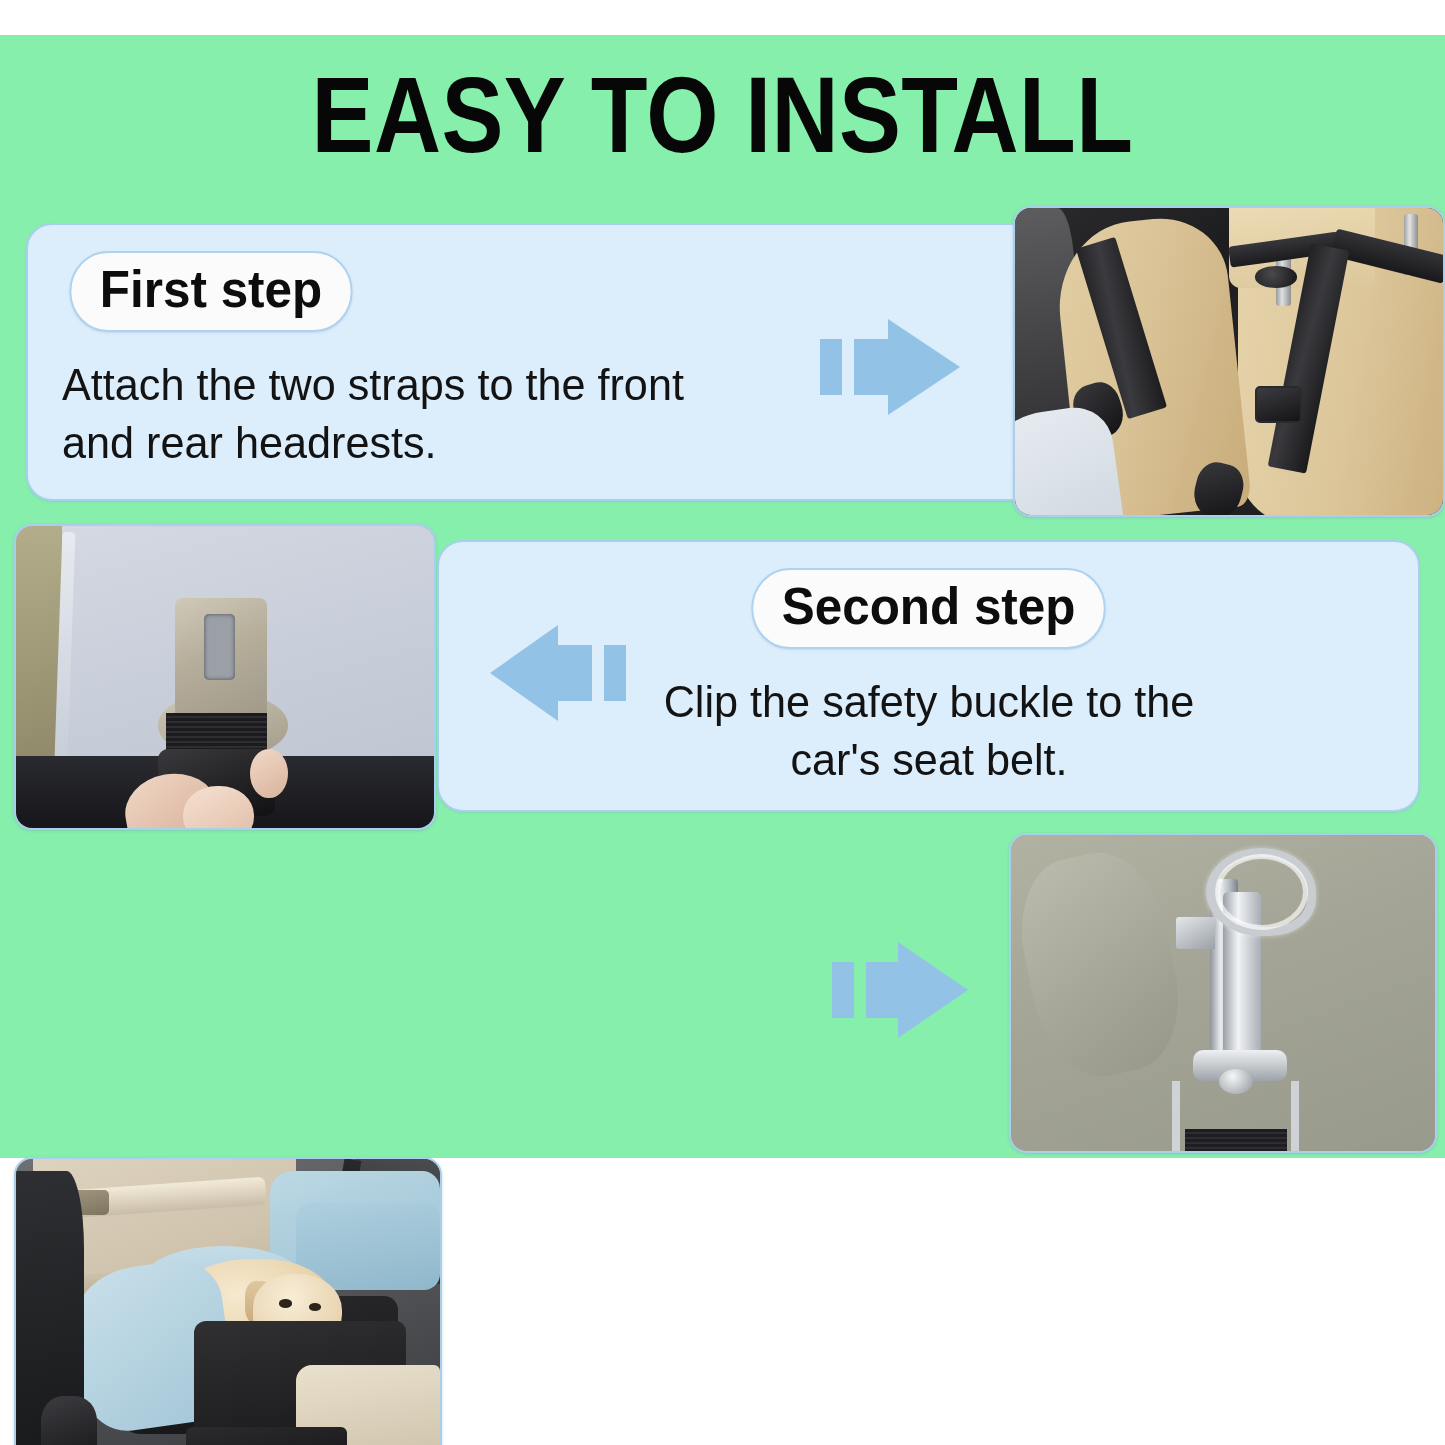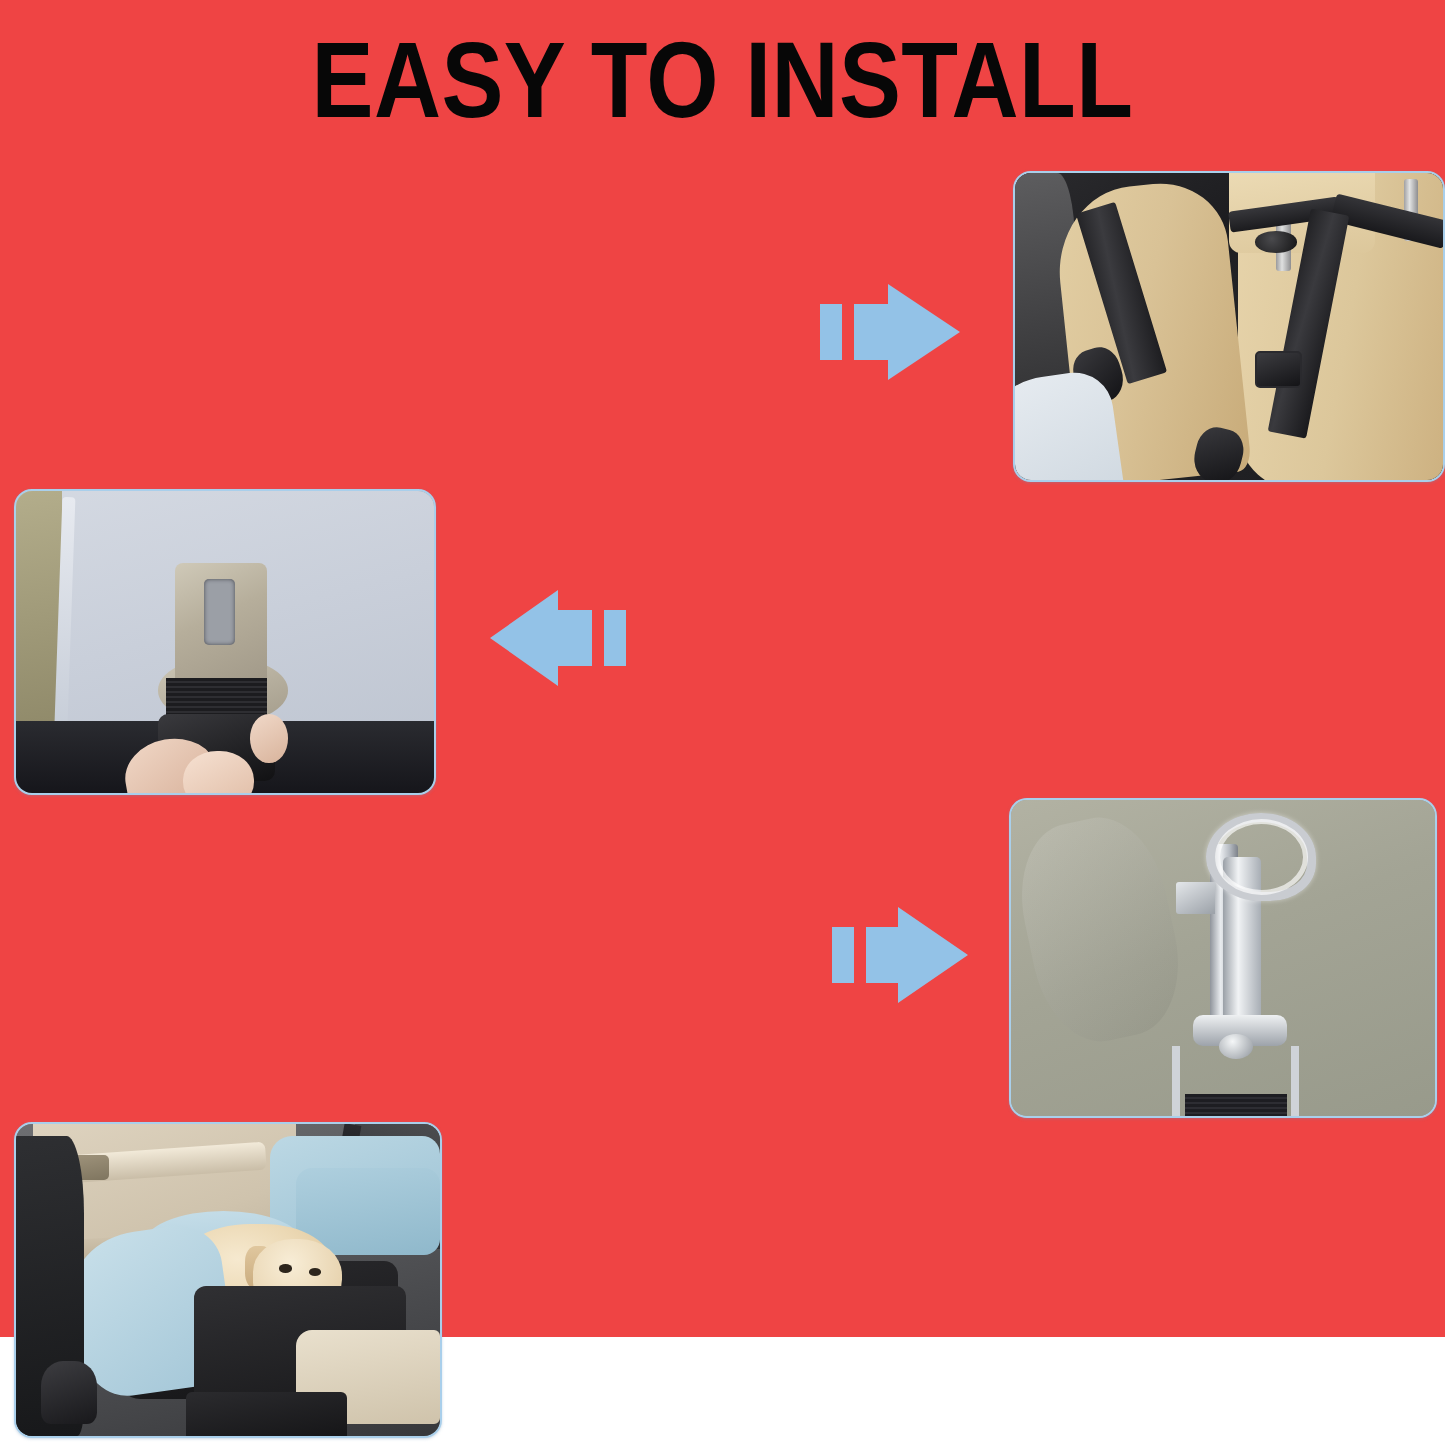--- a/index.html
+++ b/index.html
@@ -10,22 +10,23 @@
     height: 1445px;
     background: #ffffff;
     font-family: "Liberation Sans", sans-serif;
     overflow: hidden;
     position: relative;
   }
 
   #stage {
     position: relative;
     width: 1445px;
-    height: 1337px;
-    background: #ef4444;
+    height: 1123px;
+    background: #86efac;
+    margin-top: 35px;
   }
 
   
   #page-title {
     position: absolute;
     left: 0;
     top: 26px;
     width: 1445px;
     text-align: center;
     font-family: "Liberation Sans Narrow", "Liberation Sans", sans-serif;
@@ -299,20 +300,26 @@
                 background: linear-gradient(170deg,#2b2b2e,#141416);
                 border-radius: 6px; }
 </style>
 </head>
 <body>
 
 <div id="stage">
 
   <div id="page-title">EASY TO INSTALL</div>
 
+  <div class="panel align-left" style="left:26px; top:188px; width:1180px; height:278px;">
+    <div class="panel-inner">
+      <div class="badge">First step</div>
+      <div class="desc" style="max-width:700px;">Attach the two straps to the front and rear headrests.</div>
+    </div>
+  </div>
 
   <div class="arrow-wrap" style="left:820px; top:282px; width:142px; height:100px;">
     <svg viewBox="0 0 142 100" xmlns="http://www.w3.org/2000/svg" aria-hidden="true">
       <rect x="0" y="22" width="22" height="56" fill="#93c2e7"></rect>
       <path d="M34 22 H68 V2 L140 50 L68 98 V78 H34 Z" fill="#93c2e7"></path>
     </svg>
   </div>
 
   <div class="photo" style="left:1013px; top:171px; width:432px; height:311px;">
     <div class="scene">
@@ -328,20 +335,26 @@
       <div class="lyr p1-knob"></div>
       <div class="lyr p1-strapA"></div>
       <div class="lyr p1-strapB"></div>
       <div class="lyr p1-buckle"></div>
       <div class="lyr p1-clipA"></div>
       <div class="lyr p1-clipB"></div>
       <div class="lyr p1-pillow"></div>
     </div>
   </div>
 
+  <div class="panel align-center" style="left:437px; top:505px; width:983px; height:272px;">
+    <div class="panel-inner">
+      <div class="badge">Second step</div>
+      <div class="desc" style="max-width:620px;">Clip the safety buckle to the car's seat belt.</div>
+    </div>
+  </div>
 
   <div class="arrow-wrap" style="left:488px; top:588px; width:138px; height:100px;">
     <svg viewBox="0 0 138 100" xmlns="http://www.w3.org/2000/svg" aria-hidden="true">
       <rect x="116" y="22" width="22" height="56" fill="#93c2e7"></rect>
       <path d="M104 22 H70 V2 L2 50 L70 98 V78 H104 Z" fill="#93c2e7"></path>
     </svg>
   </div>
 
   <div class="photo" style="left:14px; top:489px; width:422px; height:306px;">
     <div class="scene">

